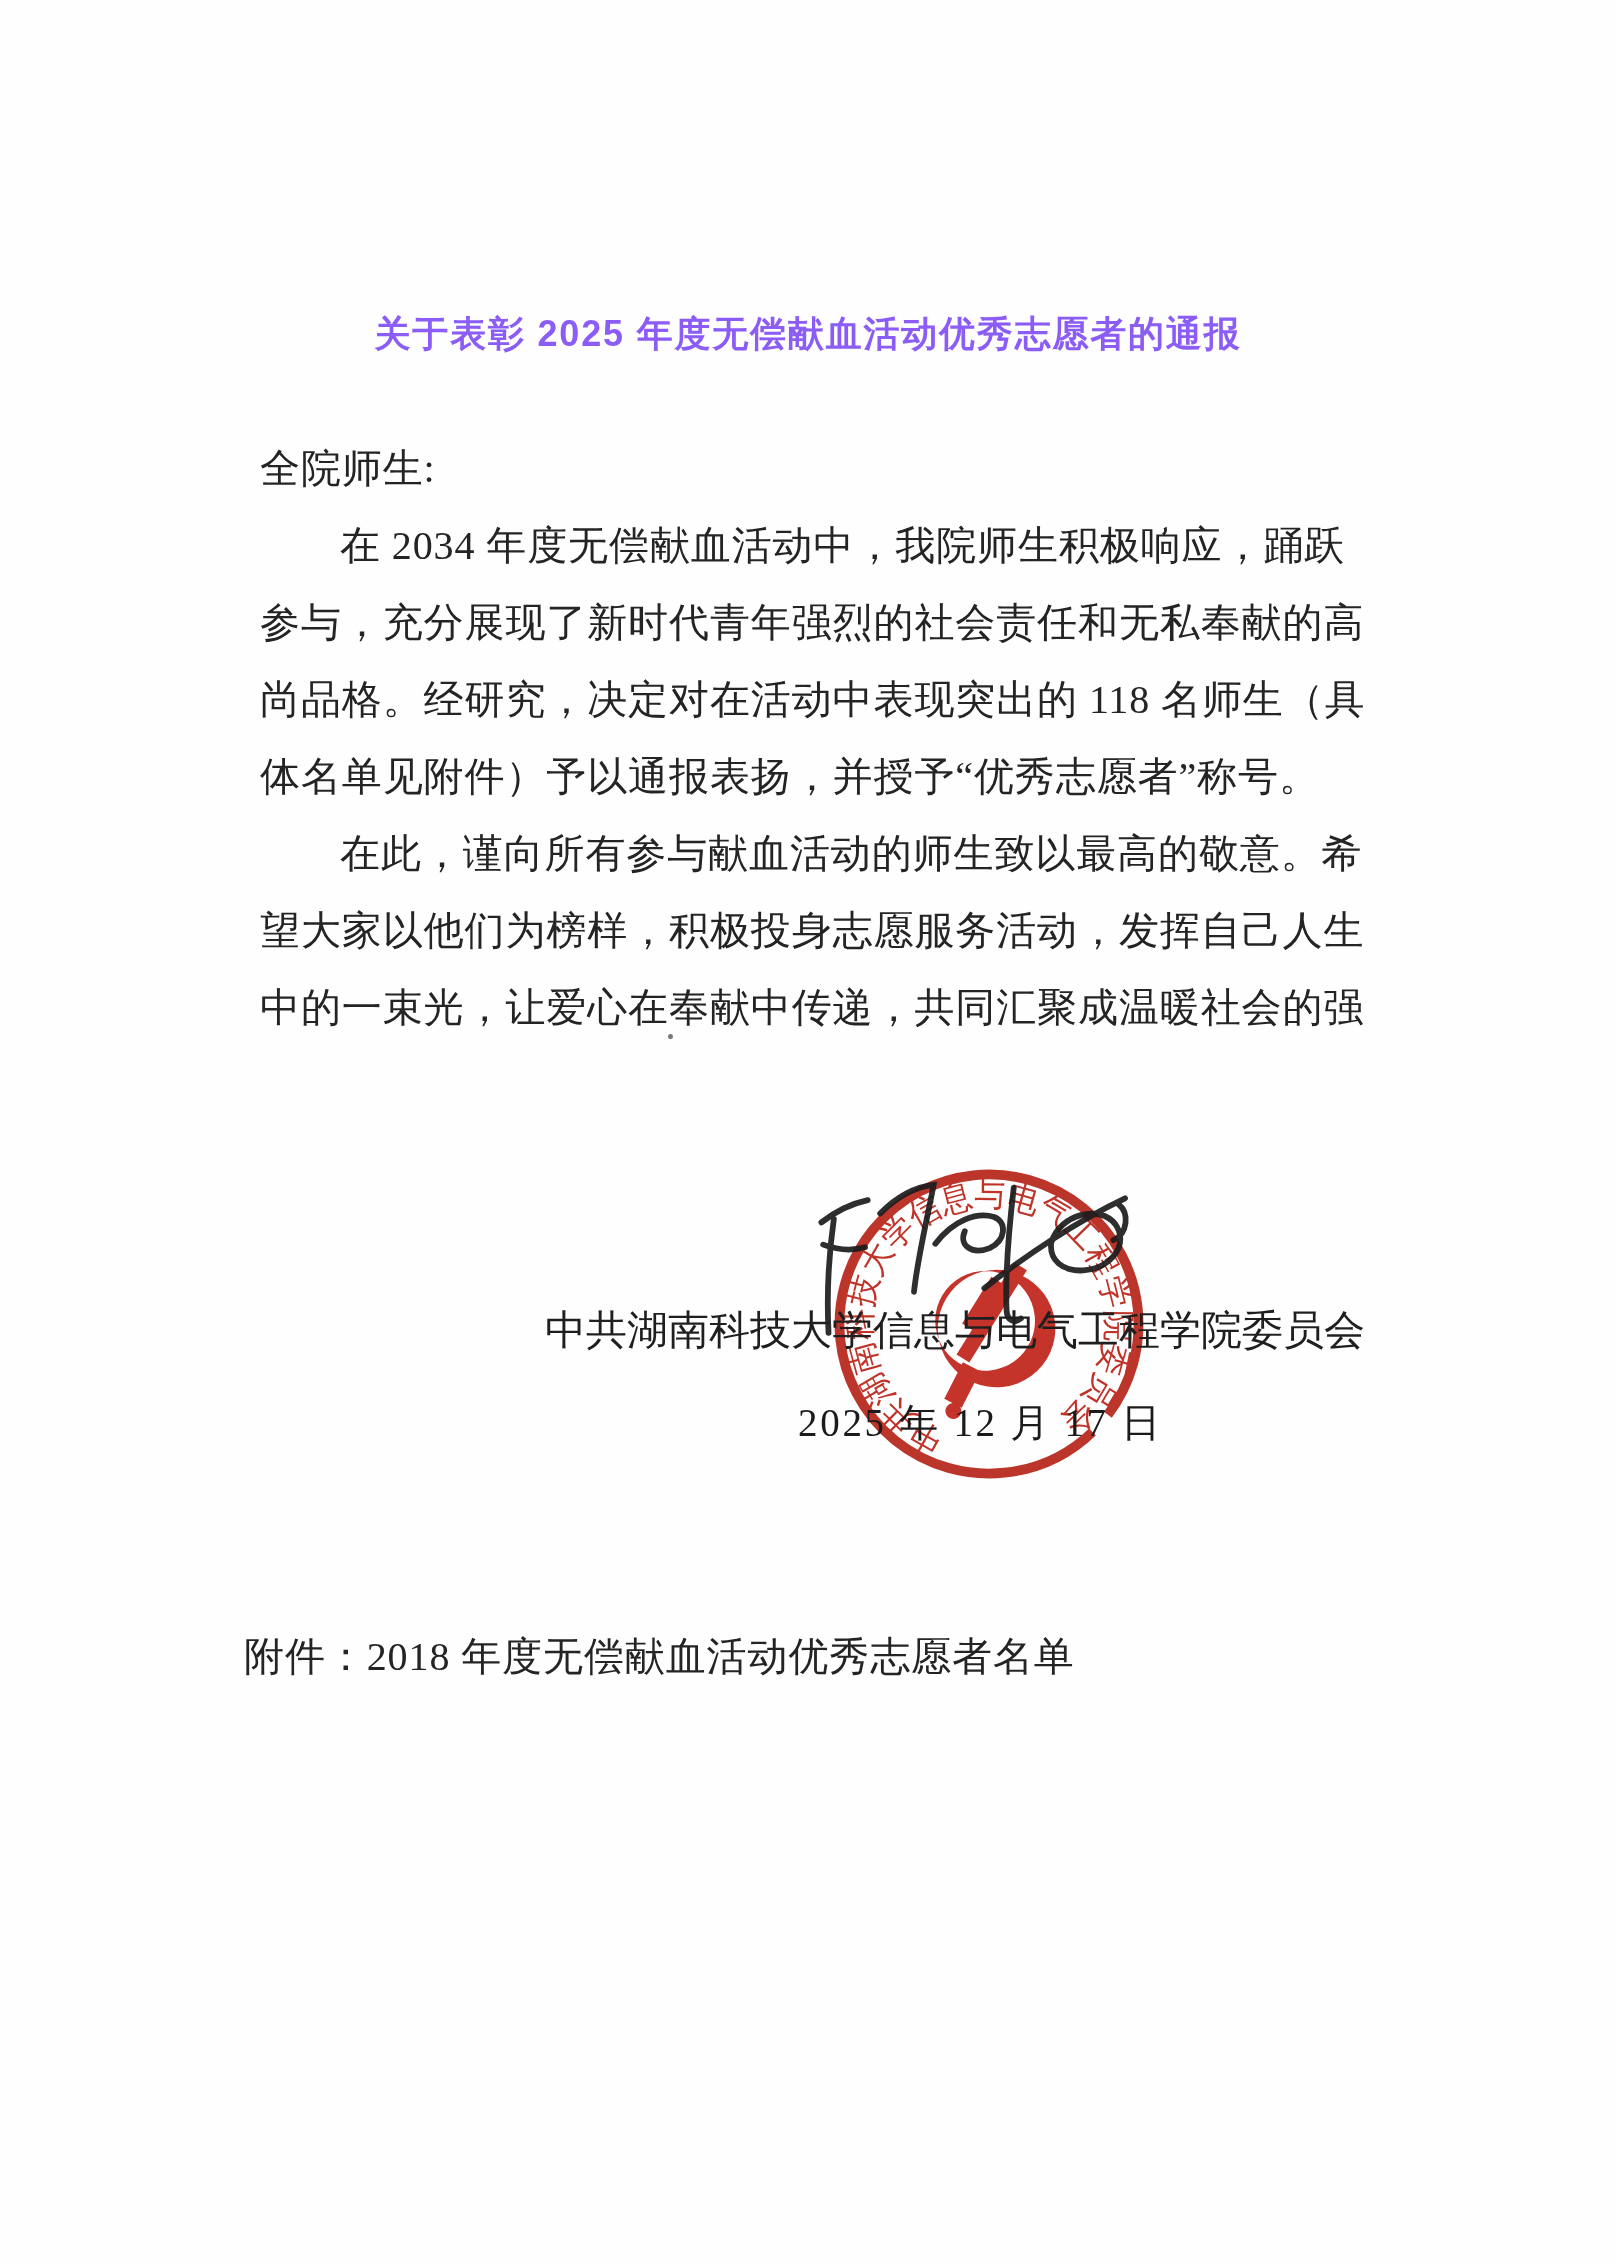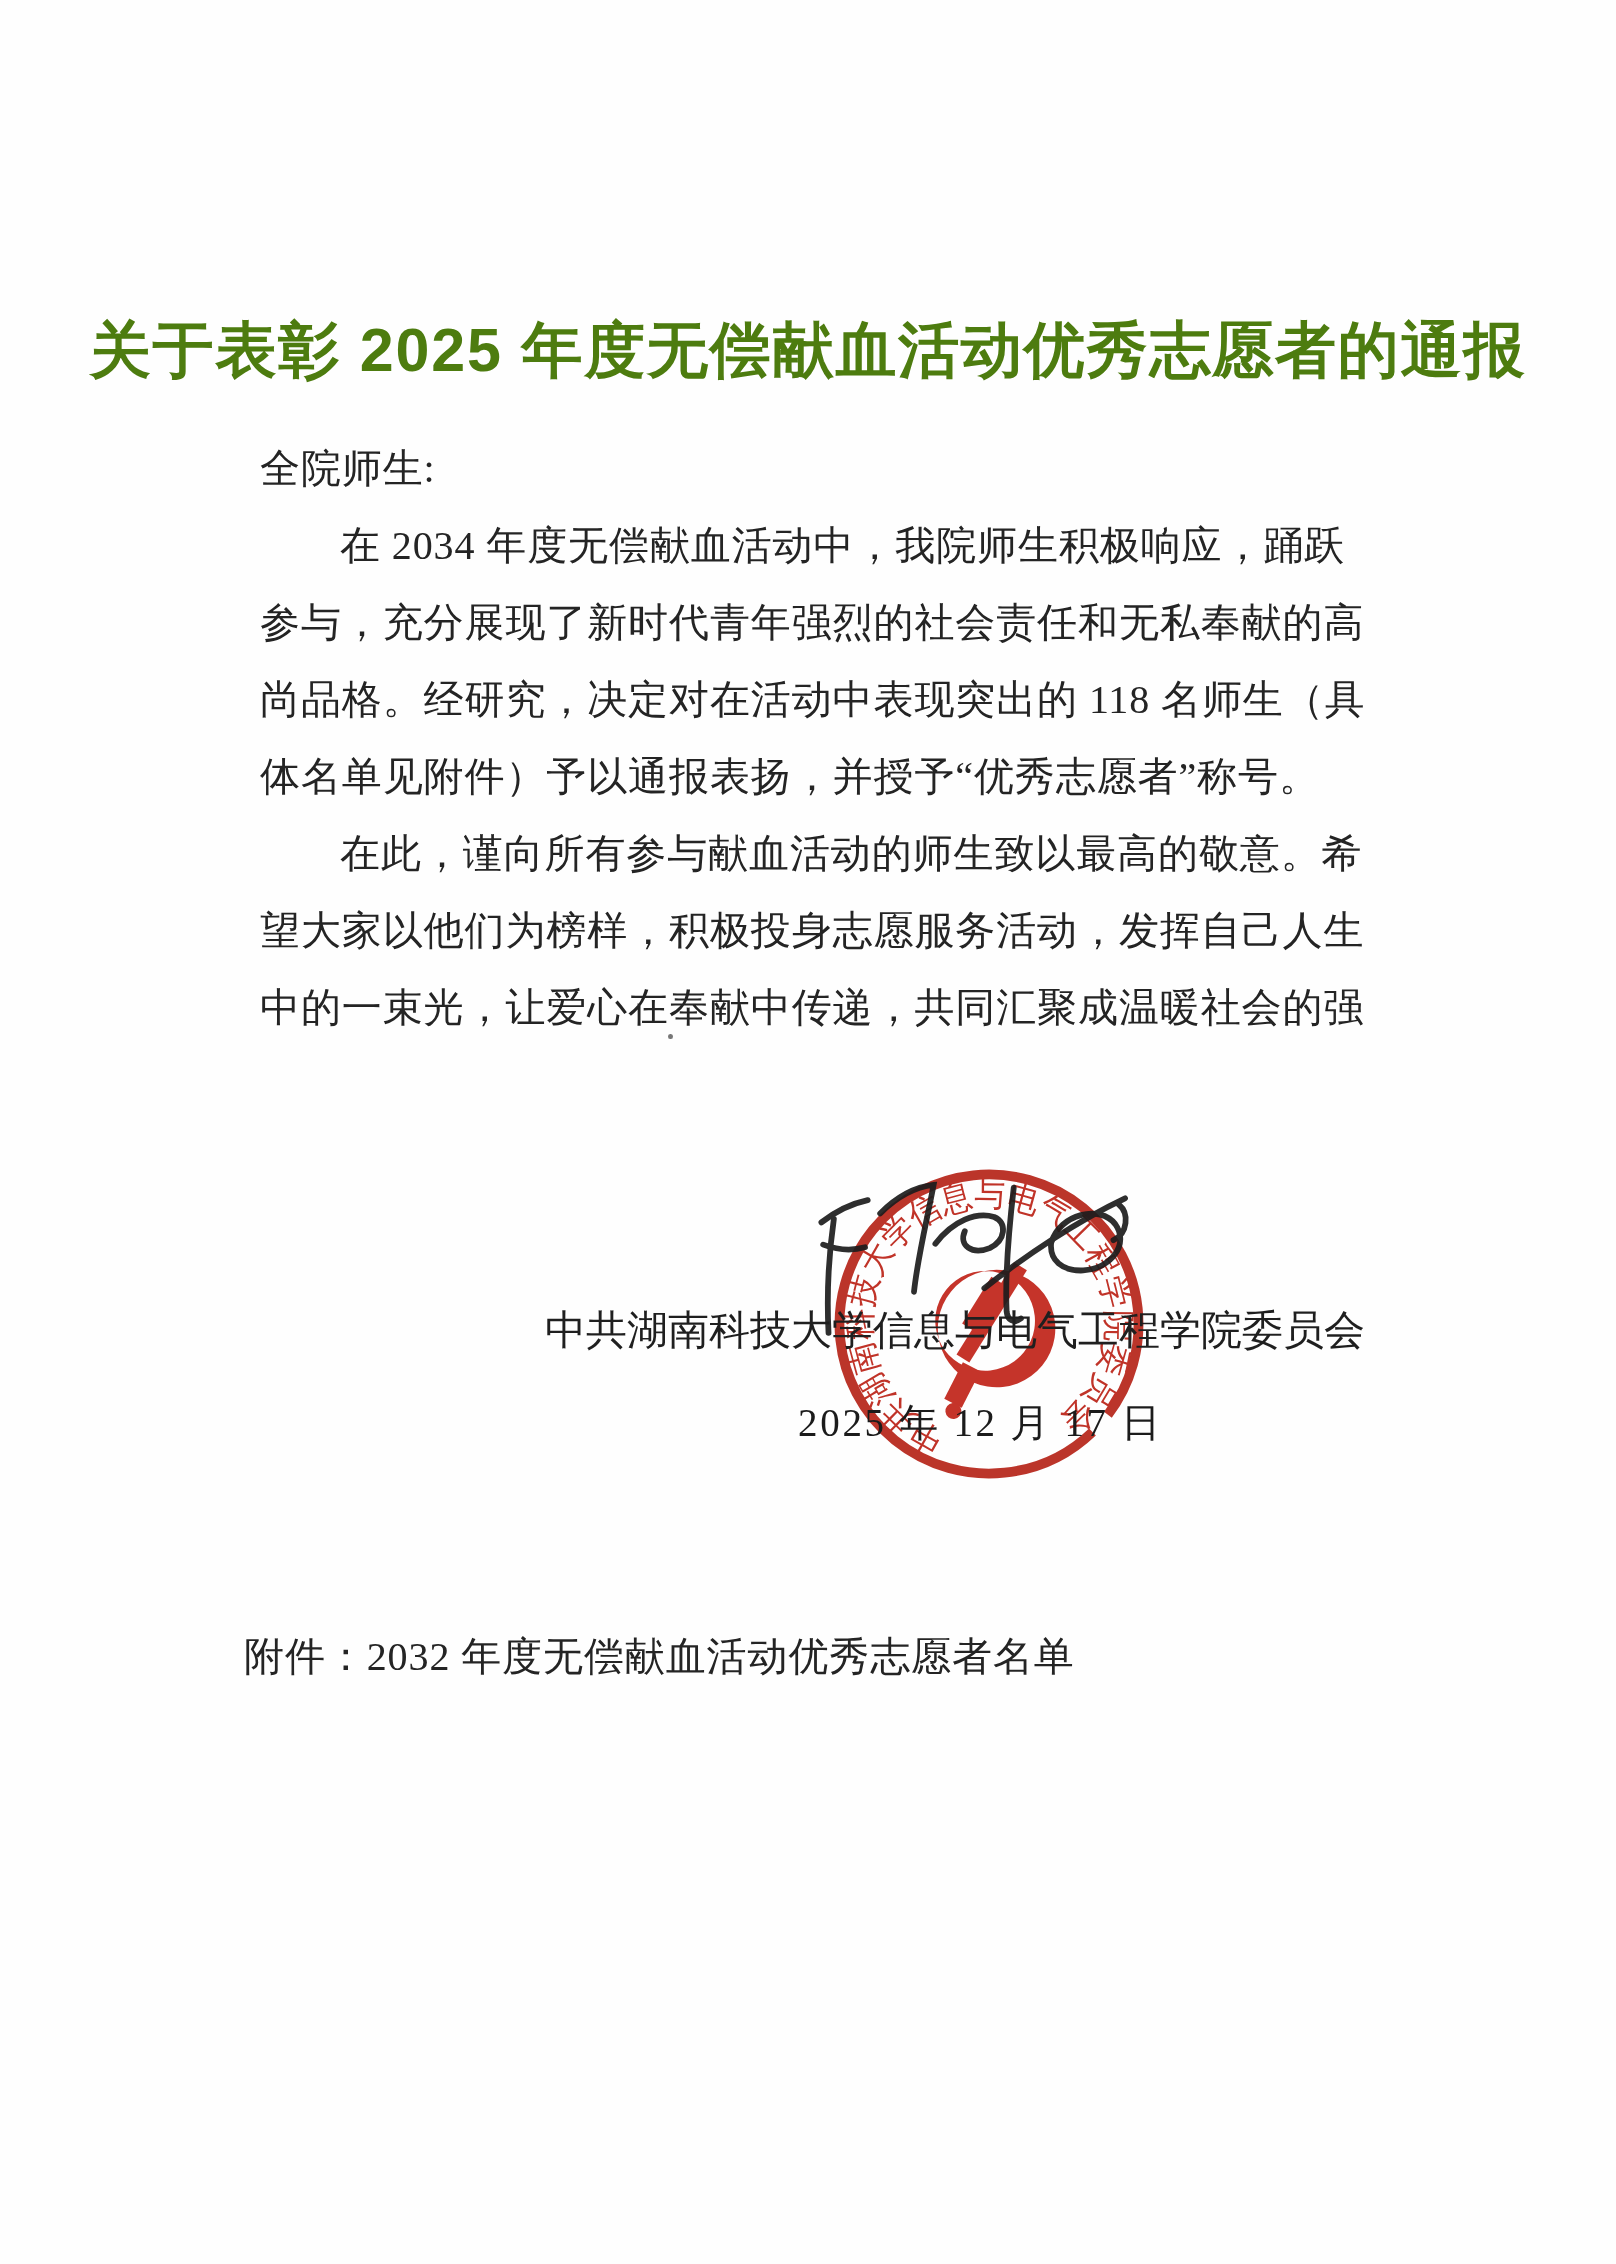--- a/index.html
+++ b/index.html
@@ -12,23 +12,23 @@
     overflow:hidden;
     font-family:"Liberation Serif","DejaVu Serif",serif;
     color:#242424;
   }
   .doc-title{
     position:absolute;
     top:310px;left:0;right:0;
     text-align:center;
     font-family:"Liberation Sans","DejaVu Sans",sans-serif;
     font-weight:bold;
-    font-size:61px;
+    font-size:36px;
     letter-spacing:1.8px;
-    color:#4d7c0f;
+    color:#8b5cf6;
     white-space:nowrap;
   }
   .body-block{
     position:absolute;
     top:430px;left:260px;width:1114px;
     font-size:40px;
     line-height:77px;
     letter-spacing:0.9px;
   }
   .body-line{white-space:nowrap;}
@@ -133,16 +133,16 @@
       <path d="M258,33 C252,85 248,130 250,172 C251,182 258,186 266,180"></path>
       <path d="M300,95 C310,62 355,52 372,74 C388,96 368,124 336,126 C312,127 298,114 300,95 Z"></path>
       <path d="M225,146 C270,110 330,70 383,45"></path>
       <path d="M376,52 C388,62 386,84 370,92"></path>
     </g>
   </svg>
 
   <div class="sign-line">中共湖南科技大学信息与电气工程学院委员会</div>
   <div class="date-line">2025 年 12 月 17 日</div>
 
-  <div class="attachment-line">附件：2032 年度无偿献血活动优秀志愿者名单</div>
+  <div class="attachment-line">附件：2018 年度无偿献血活动优秀志愿者名单</div>
 
 </div>
 
 
 </body></html>

